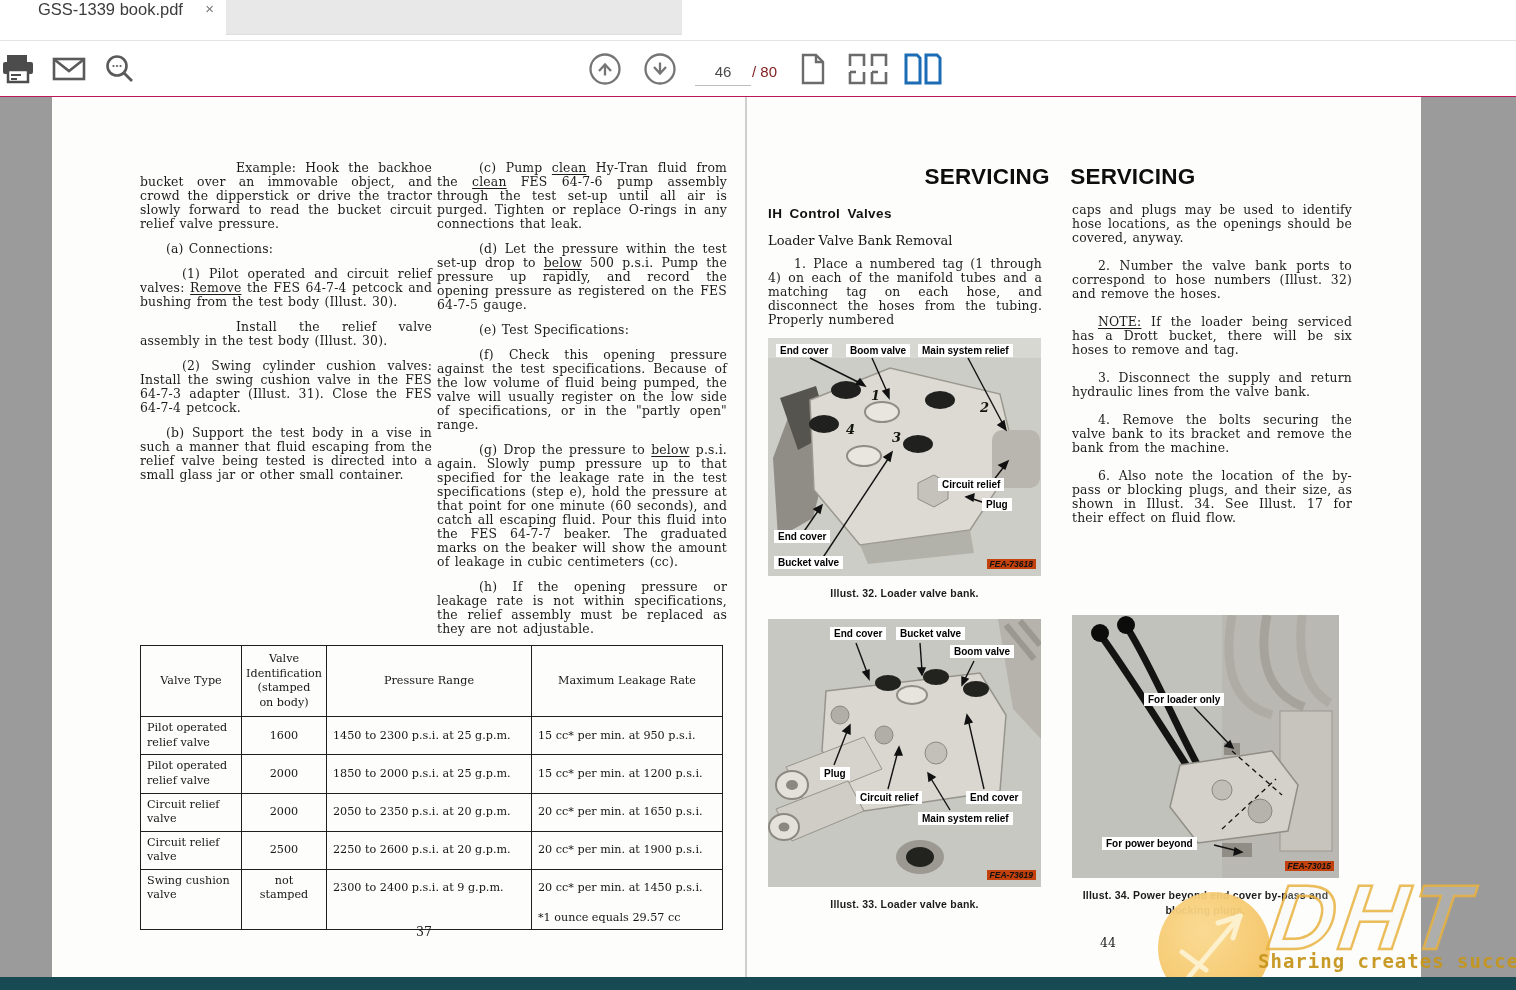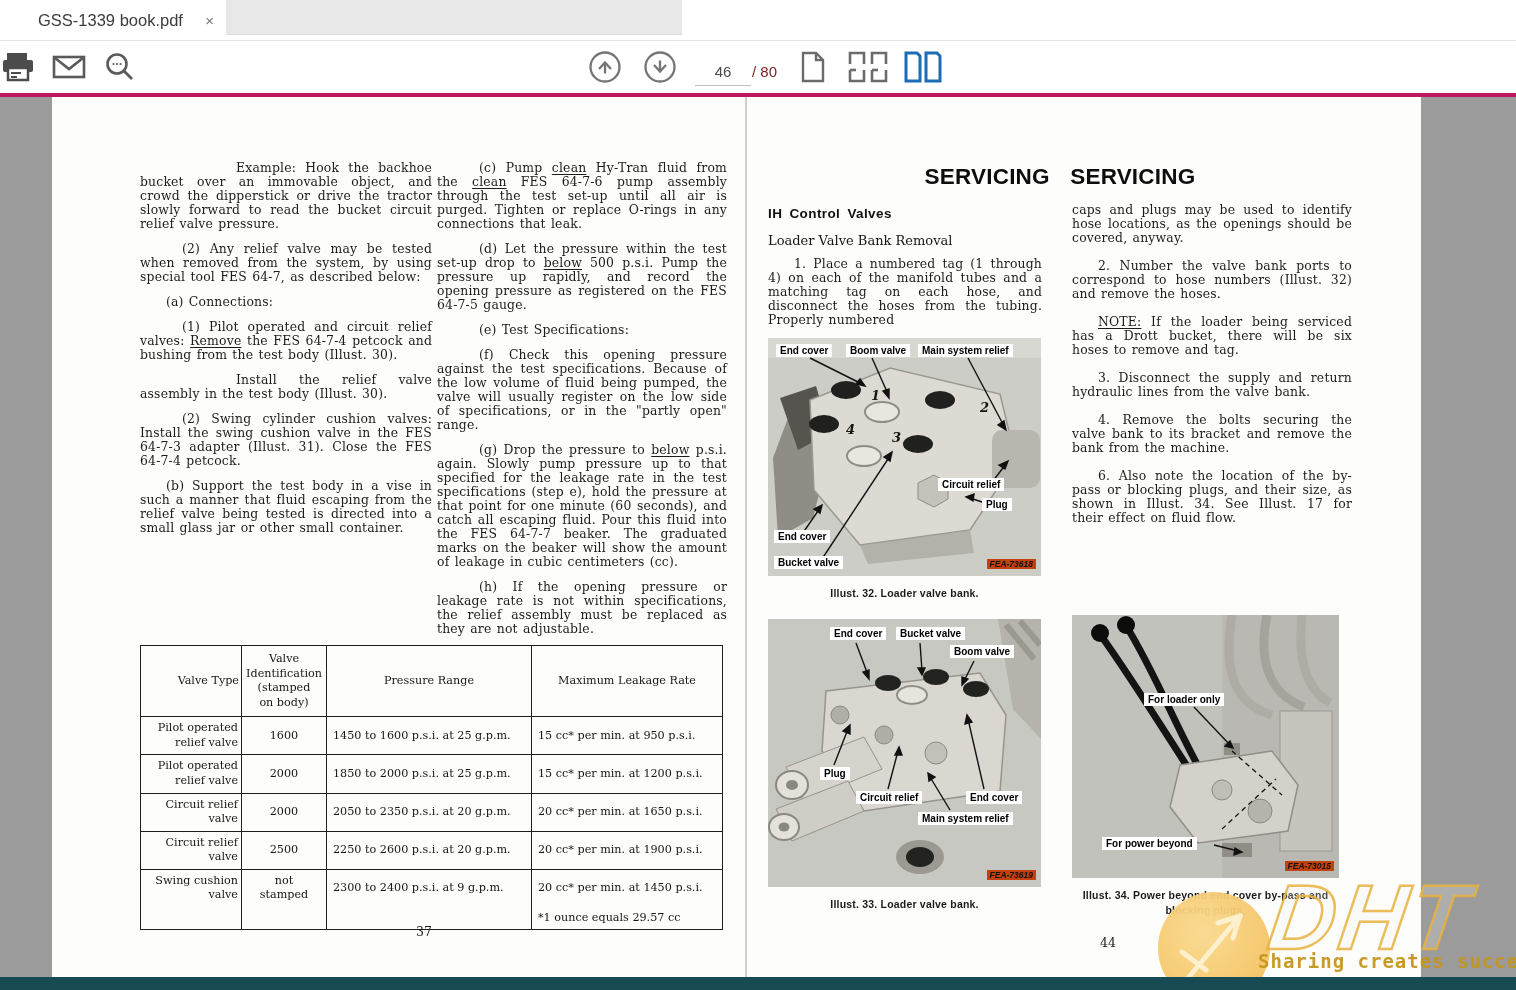--- a/index.html
+++ b/index.html
@@ -2,26 +2,26 @@
 <html><head>
 <meta charset="utf-8">
 <style>
   html,body{margin:0;padding:0;}
   body{width:1516px;height:990px;overflow:hidden;background:#9b9b9b;font-family:"Liberation Sans",sans-serif;}
   .app{position:relative;width:1516px;height:990px;}
 
   
   .tabbar{position:absolute;left:0;top:0;width:100%;height:40px;background:#ffffff;}
   .tabstrip-filler{position:absolute;left:226px;top:0;width:456px;height:34px;background:#e8e8e8;border-bottom:1px solid #ddd;}
-  .tab{position:absolute;left:0;top:0;width:226px;height:40px;background:#fff;display:flex;align-items:center;}
+  .tab{position:absolute;left:0;top:0;width:226px;height:40px;background:#fff;display:flex;}
   .tab-title{margin-left:38px;font-size:16.5px;color:#3c3c3c;white-space:nowrap;}
   .tab-close{margin-left:auto;margin-right:12px;color:#777;font-size:15px;cursor:pointer;}
 
   
-  .toolbar{position:absolute;left:0;top:40px;width:100%;height:57px;background:#fff;border-top:1px solid #e4e4e4;border-bottom:4px solid #be185d;box-sizing:border-box;}
+  .toolbar{position:absolute;left:0;top:40px;width:100%;height:57px;background:#fff;border-top:1px solid #e4e4e4;border-bottom:1px solid #be185d;box-sizing:border-box;}
   .tbico{position:absolute;top:50%;transform:translateY(-50%);cursor:pointer;}
   #ico-print{left:2px}
   #ico-mail{left:52px}
   #ico-zoom{left:104px}
   #ico-up{left:588px}
   #ico-down{left:643px}
   .pageinput{position:absolute;left:695px;top:16px;width:52px;height:26px;border:none;border-bottom:1px solid #bdbdbd;text-align:center;font-size:15px;color:#4a4a4a;background:transparent;outline:none;font-family:"Liberation Sans",sans-serif;}
   .pagetotal{position:absolute;left:752px;top:22px;font-size:15px;color:#7f1d1d;}
   #ico-single{left:799px}
   #ico-quad{left:847px}
@@ -41,21 +41,21 @@
   .u{text-decoration:underline;text-underline-offset:2px;}
 
   .colL1{position:absolute;left:88px;top:64px;width:292px;}
   .colL2{position:absolute;left:385px;top:64px;width:290px;}
 
   table.spec{position:absolute;left:88px;top:548px;width:570px;border-collapse:collapse;table-layout:fixed;background:#fdfdfc;}
   table.spec th,table.spec td{border:1.4px solid #1e1e1e;font-family:"DejaVu Serif",serif;font-weight:normal;font-size:11.2px;line-height:1.3;color:#161616;padding:4px 3px;white-space:pre-line;vertical-align:middle;}
   table.spec th{text-align:center;padding:6px 2px;}
   table.spec td{text-align:left;padding-left:6px;}
   table.spec td:nth-child(2){text-align:center;padding-left:3px;}
-  table.spec th:nth-child(1),table.spec td:nth-child(1){width:96px;text-align:right;}
+  table.spec th:nth-child(1),table.spec td:nth-child(1){width:96px;}
   table.spec th:nth-child(2),table.spec td:nth-child(2){width:80px;}
   table.spec th:nth-child(3),table.spec td:nth-child(3){width:200px;}
   table.spec th:nth-child(4),table.spec td:nth-child(4){width:186px;}
   table.spec tr.lastdata td{border-bottom:none;}
   table.spec tr.fnrow td{border-top:none;}
 
   .pgnum{position:absolute;font-family:"DejaVu Serif",serif;font-size:12.5px;color:#222;width:44px;text-align:center;}
   .pg43{left:350px;top:827px;}
   .pg44{left:1034px;top:838px;}
 
@@ -149,21 +149,20 @@
       <path d="M23,2 L34,2 L37,5 L37,30 L23,30 Z" fill="none" stroke="#1b6cb5" stroke-width="3"></path>
     </svg>
   </div>
 
   <div class="docarea">
     <div class="spread">
       <div class="divider"></div>
 
       <div class="colL1">
           <p class="para ind-xl">Example:  Hook the backhoe bucket over an immovable object, and crowd the dipperstick or drive the tractor slowly forward to read the bucket circuit relief valve pressure.</p>
-          <p class="para ind-md">(2)  Any relief valve may be tested when removed from the system, by using special tool FES 64-7, as described below:</p>
           <p class="para ind-sm">(a)  Connections:</p>
           <p class="para ind-md">(1)  Pilot operated and circuit relief valves:  <span class="u">Remove</span> the FES 64-7-4 petcock and bushing from the test body (Illust. 30).</p>
           <p class="para ind-xl">Install the relief valve assembly in the test body (Illust. 30).</p>
           <p class="para ind-md">(2)  Swing cylinder cushion valves: Install the swing cushion valve in the FES 64-7-3 adapter (Illust. 31).  Close the FES 64-7-4 petcock.</p>
           <p class="para ind-sm">(b)  Support the test body in a vise in such a manner that fluid escaping from the relief valve being tested is directed into a small glass jar or other small container.</p>
         </div>
       <div class="colL2">
           <p class="para ind-md">(c)  Pump <span class="u">clean</span> Hy-Tran fluid from the <span class="u">clean</span> FES 64-7-6 pump assembly through the test set-up until all air is purged.  Tighten or replace O-rings in any connections that leak.</p>
           <p class="para ind-md">(d)  Let the pressure within the test set-up drop to <span class="u">below</span> 500 p.s.i.  Pump the pressure up rapidly, and record the opening pressure as registered on the FES 64-7-5 gauge.</p>
           <p class="para ind-md">(e)  Test Specifications:</p>
@@ -182,21 +181,21 @@
 on body)</th>
               <th>Pressure Range</th>
               <th>Maximum Leakage Rate</th>
             </tr>
           </thead>
         <tbody>
             <tr>
               <td>Pilot operated
 relief valve</td>
               <td>1600</td>
-              <td>1450 to 1600 p.s.i. at 25 g.p.m.</td>
+              <td>1450 to 2300 p.s.i. at 25 g.p.m.</td>
               <td>15 cc* per min. at  950 p.s.i.</td>
             </tr>
             <tr>
               <td>Pilot operated
 relief valve</td>
               <td>2000</td>
               <td>1850 to 2000 p.s.i. at 25 g.p.m.</td>
               <td>15 cc* per min. at 1200 p.s.i.</td>
             </tr>
             <tr>

